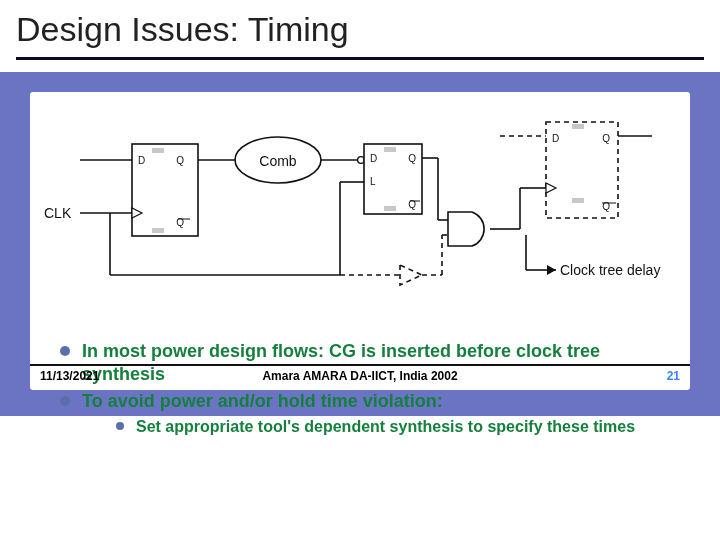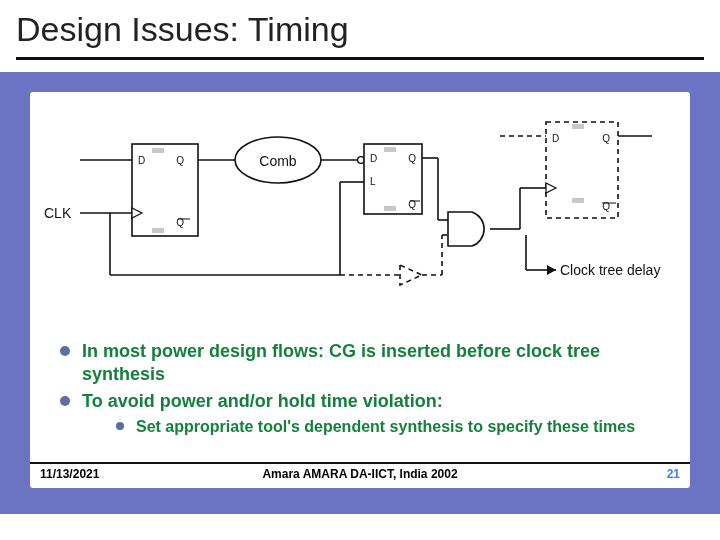--- a/index.html
+++ b/index.html
@@ -1,18 +1,18 @@
 <!DOCTYPE html>
 <html><head>
 <meta charset="utf-8">
 <style>
   * { box-sizing: border-box; margin: 0; padding: 0; }
   html, body { width: 720px; height: 540px; font-family: Arial, Helvetica, sans-serif; overflow: hidden; }
   .slide {
-    width: 720px; height: 514px; background: #6b74c3; position: relative;
+    width: 720px; height: 416px; background: #6b74c3; position: relative;
   }
   .title-bar {
     background: #ffffff; height: 72px; padding: 10px 16px 0 16px;
   }
   .title-bar h1 { font-size: 34px; font-weight: 400; color: #222; }
   .title-bar .rule { border-top: 3px solid #0a0a2a; margin-top: 8px; }
   .card {
     position: absolute; left: 30px; right: 30px; top: 92px; bottom: 26px;
     background: #ffffff; border-radius: 3px;
   }

